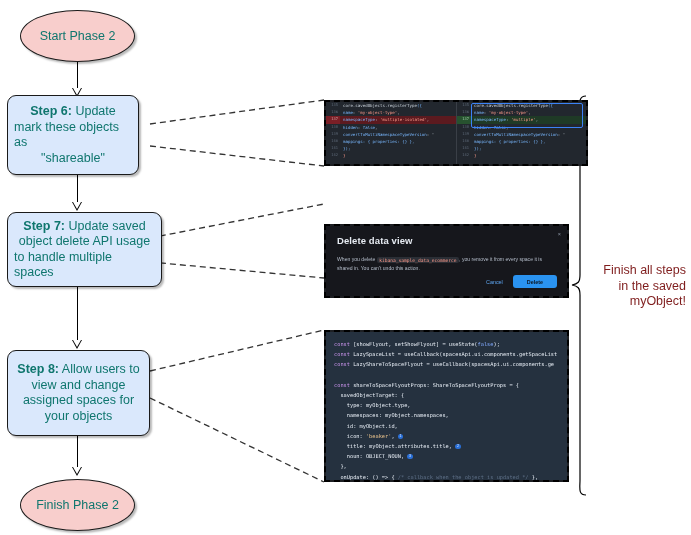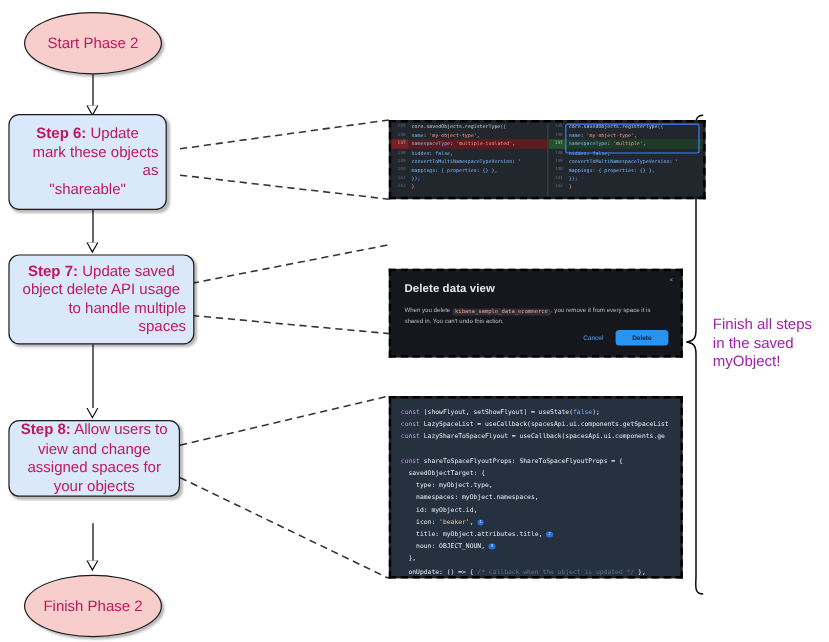--- a/index.html
+++ b/index.html
@@ -9,22 +9,22 @@
     background: #ffffff;
     font-family: "Liberation Sans", sans-serif;
     overflow: hidden;
   }
   #canvas { position: relative; width: 691px; height: 535px; background:#fff; }
 
   
   .node {
     position: absolute;
     display: flex; align-items: center; justify-content: center;
-    text-align: right;
-    color: #be185d;
+    text-align: left;
+    color: #0f766e;
     box-shadow: 2px 2px 2px rgba(0,0,0,0.28);
   }
   .ellipse {
     background: #f8cecc;
     border: 1.4px solid #1a1a1a;
     border-radius: 50%;
     font-size: 12.5px;
   }
   .process {
     background: #dae8fc;
@@ -139,21 +139,21 @@
   .badge {
     display:inline-block; width:5.4px; height:5.4px;
     border-radius:50%; background:#2a6fd6; color:#dbeaff;
     font-size:3.6px; line-height:5.4px; text-align:center;
     font-family:"Liberation Sans", sans-serif; vertical-align:middle;
   }
 
   
   .brace-note {
     position:absolute;
-    font-size:12.5px; line-height:15.5px; color:#a21caf;
+    font-size:12.5px; line-height:15.5px; color:#7f1d1d;text-align:right;
   }
 </style>
 </head>
 <body>
 
 <div id="canvas">
 
   <svg class="callout-svg" viewBox="0 0 691 535">
 
     <line x1="150" y1="124" x2="324" y2="100" stroke="#333" stroke-width="1.3" stroke-dasharray="6,4"></line>
@@ -190,21 +190,21 @@
     <div>
       <b>Step 7:</b><span> Update saved</span>
     </div>
     <div>object delete API usage</div>
     <div>to handle multiple spaces</div>
   </div>
 
   <div class="vline" style="left:77px; top:287px; height:58px;"></div>
   <div class="arrowhead" style="left:72px; top:340px;"></div>
 
-  <div class="node process" style="left:7px; top:350px; width:143px; height:64px; flex-direction:column;">
+  <div class="node process" style="left:7px; top:350px; width:143px; height:86px; flex-direction:column;">
     <div>
       <b>Step 8:</b><span> Allow users to</span>
     </div>
     <div>view and change</div>
     <div>assigned spaces for</div>
     <div>your objects</div>
   </div>
 
   <div class="vline" style="left:77px; top:436px; height:36px;"></div>
   <div class="arrowhead" style="left:72px; top:467px;"></div>

